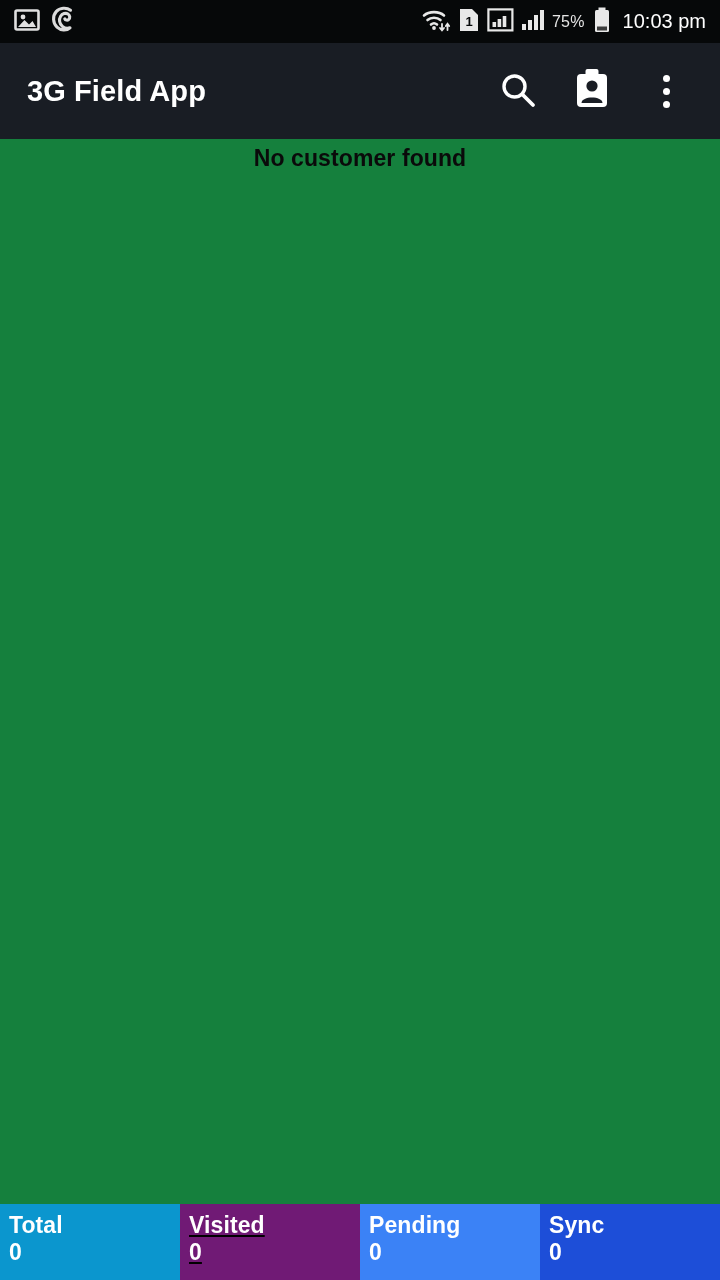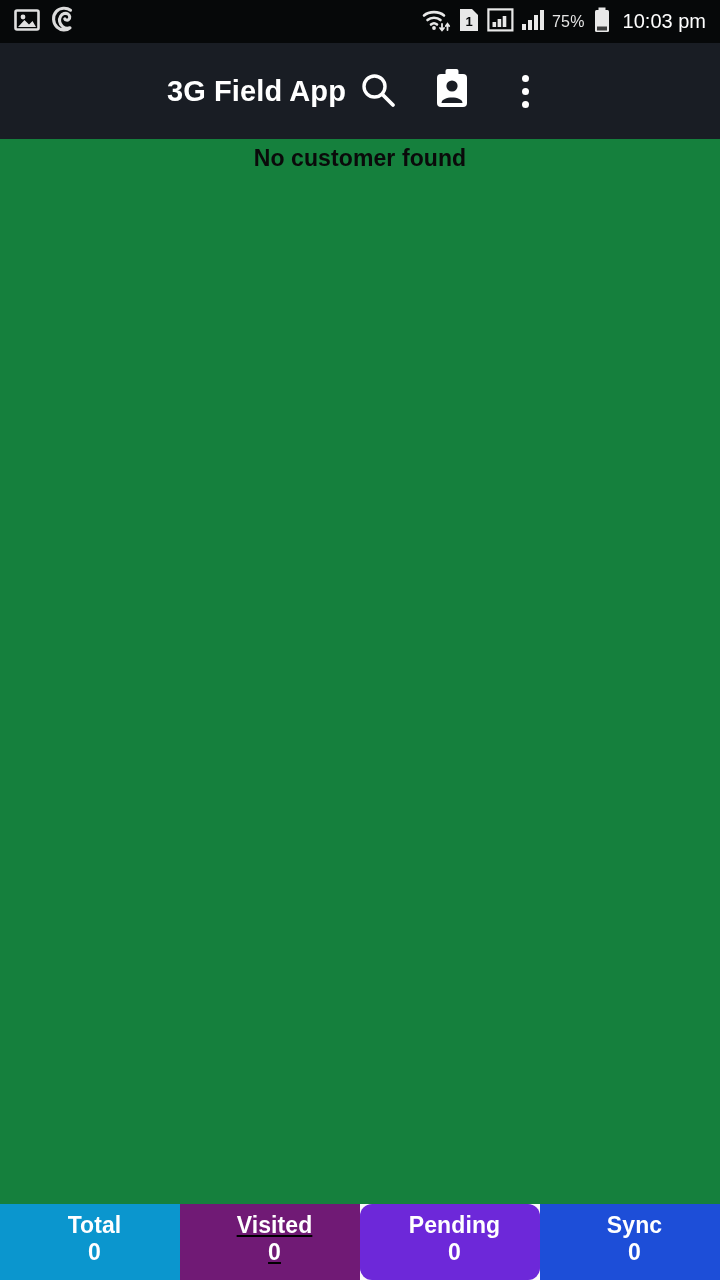--- a/index.html
+++ b/index.html
@@ -19,21 +19,21 @@
   }
   .sb-left { display:flex; align-items:center; gap:11px; }
   .sb-right { display:flex; align-items:center; gap:7px; }
   .sb-text { font-size:16px; letter-spacing:0.2px; color:#e5e5e5; }
   .sb-time { font-size:20px; color:#FFFFFF; margin-left:4px; }
   .sb-ico { display:block; }
 
   
   .appbar {
     height:96px; background:#191D24;
-    display:flex; align-items:center; justify-content:center;
+    display:flex; align-items:center; justify-content:space-between;
     padding:0 22px 0 27px; flex:0 0 auto;
   }
   .appbar-titles { display:flex; flex-direction:column; justify-content:center; gap:2px; }
   .app-title { color:#FFFFFF; font-size:29px; font-weight:bold; line-height:1.06; letter-spacing:0.1px; }
   .app-subtitle { color:#A2A6AC; font-size:25px; font-weight:normal; line-height:1.08; letter-spacing:0.1px; }
   .appbar-actions { display:flex; align-items:center; gap:10px; }
   .action-btn {
     width:64px; height:64px; display:flex; align-items:center; justify-content:center;
     border:0; background:transparent; cursor:pointer;
   }
@@ -45,21 +45,21 @@
     flex:1 1 auto; background:#15803d; position:relative;
     display:flex; flex-direction:column; align-items:center;
   }
   .empty-msg {
     margin-top:6px; font-size:23px; font-weight:bold; color:#0A0A0A;
     text-align:center; letter-spacing:0.1px;
   }
   .list-area { flex:1 1 auto; width:100%; }
 
   
-  .summary { display:flex; width:720px; height:76px; flex:0 0 auto;text-align:center; }
+  .summary { display:flex; width:720px; height:76px; flex:0 0 auto; }
   .summary-card {
     flex:1 1 180px; width:180px; padding:9px 0 0 9px;
     display:flex; flex-direction:column; justify-content:flex-start; gap:3px;
     cursor:pointer;
   }
   .card-label { color:#FFFFFF; font-size:23px; font-weight:bold; line-height:1.06; letter-spacing:0.1px; }
   .card-value { color:#FFFFFF; font-size:23px; font-weight:bold; line-height:1.06; letter-spacing:0.1px; }
 </style>
 </head>
 <body>
@@ -174,21 +174,21 @@
 
   <div class="summary">
     <div class="summary-card" style="background: rgb(11, 150, 206);">
       <div class="card-label">Total</div>
       <div class="card-value">0</div>
     </div>
     <div class="summary-card" style="background: #701a75; text-decoration: underline;">
       <div class="card-label">Visited</div>
       <div class="card-value">0</div>
     </div>
-    <div class="summary-card" style="background: #6d28d9; border-radius: 12px;">
+    <div class="summary-card" style="background: #3b82f6;">
       <div class="card-label">Pending</div>
       <div class="card-value">0</div>
     </div>
     <div class="summary-card" style="background: #1d4ed8;">
       <div class="card-label">Sync</div>
       <div class="card-value">0</div>
     </div>
   </div>
 
 </div>

